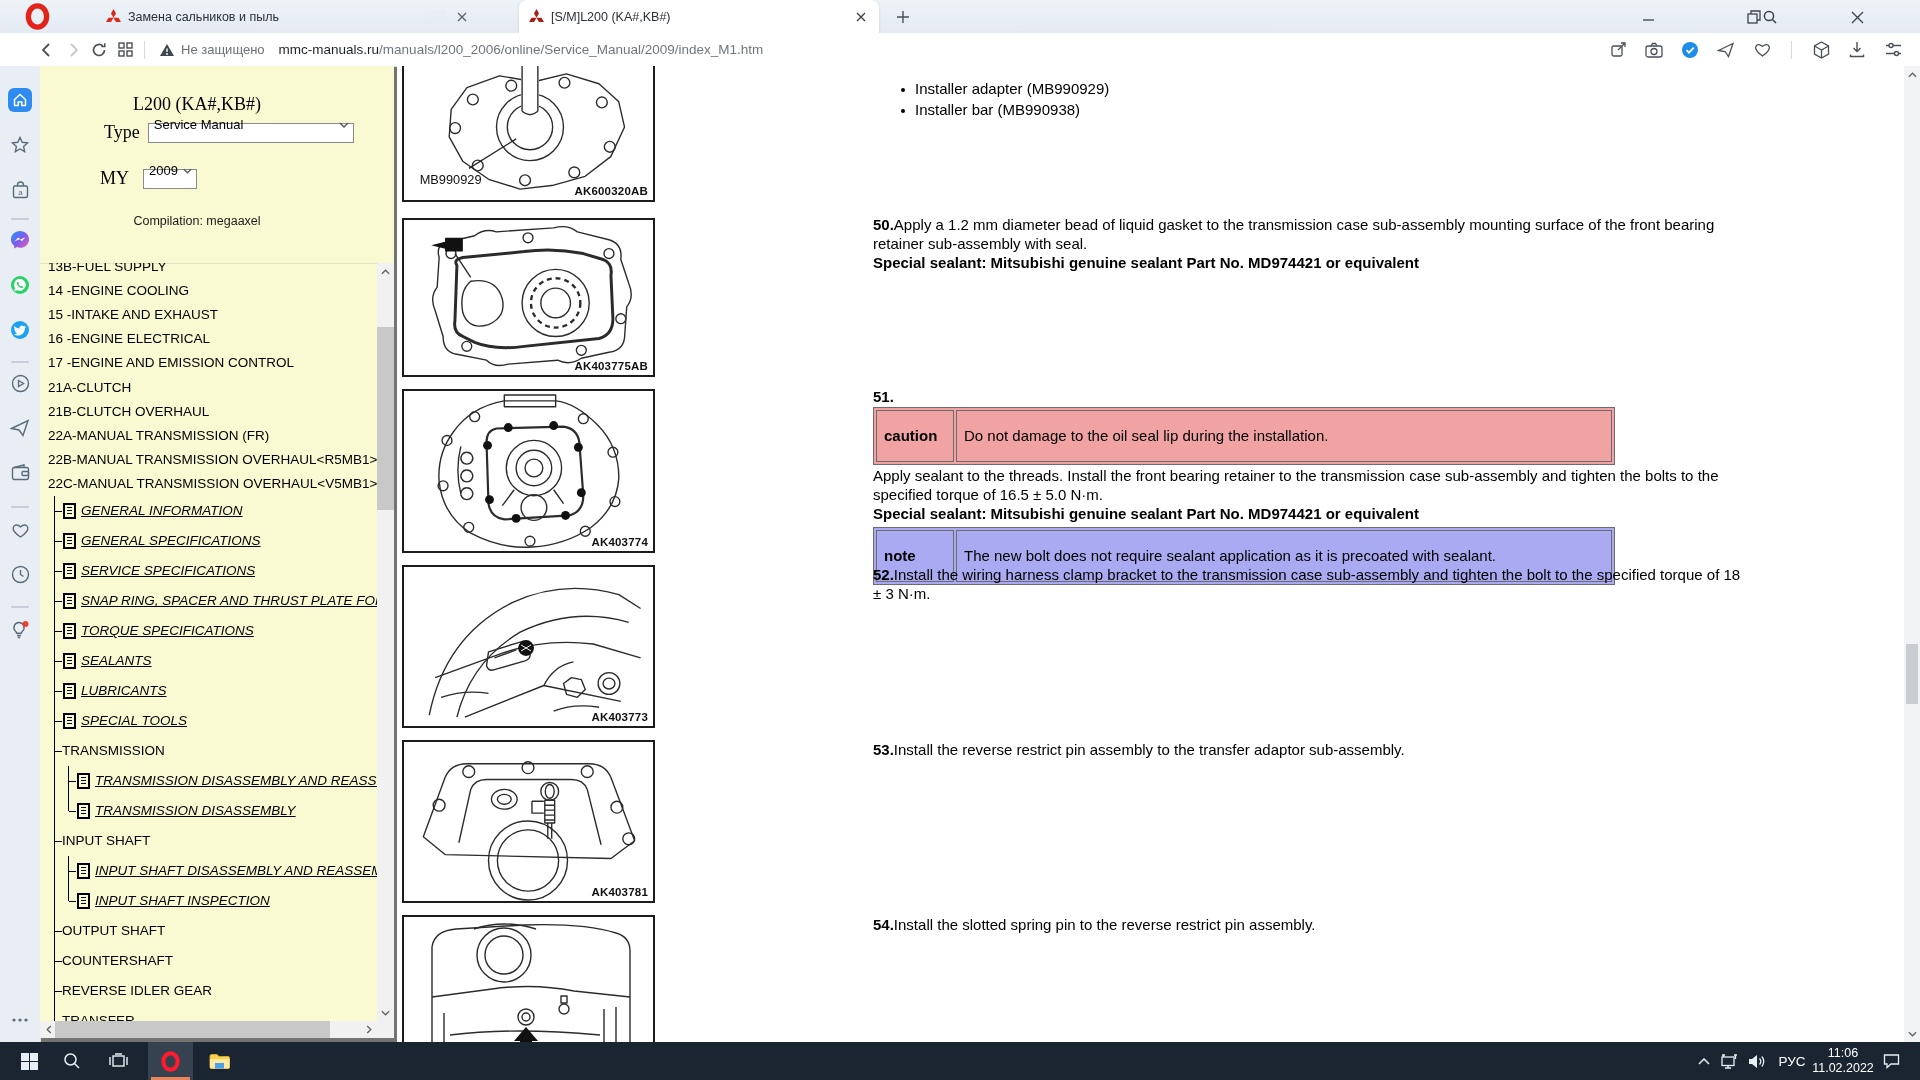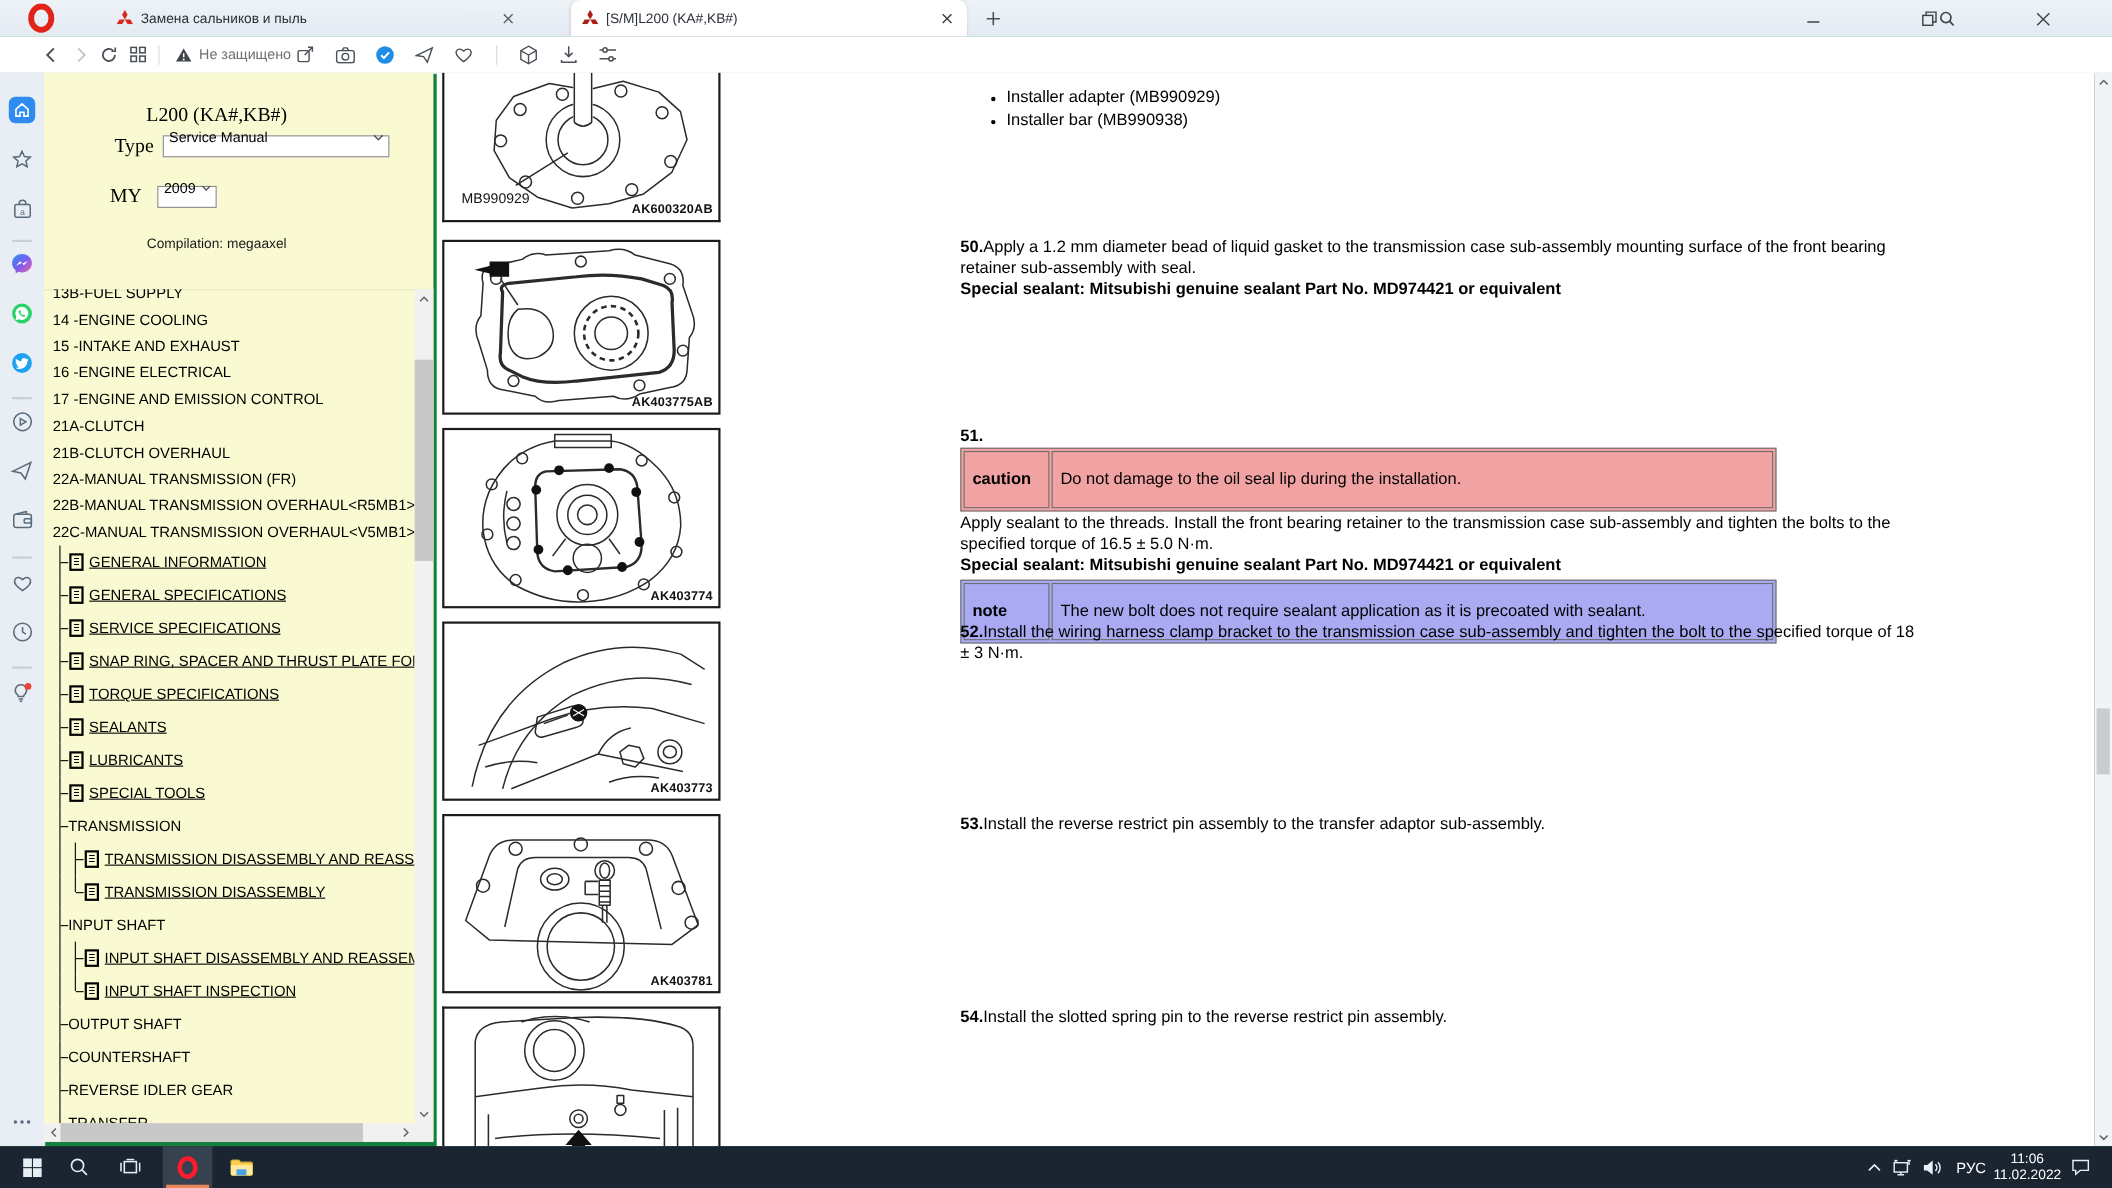--- a/index.html
+++ b/index.html
@@ -1,16 +1,16 @@
 <!DOCTYPE html>
 <html><head>
 <meta charset="utf-8">
 <style>
   html,body{margin:0;padding:0;background:#000;}
-  #root{position:relative;width:1920px;height:1080px;background:#15803d;overflow:hidden;
+  #root{position:relative;width:1920px;height:1080px;background:#737373;overflow:hidden;
         font-family:"Liberation Sans",sans-serif;-webkit-font-smoothing:antialiased;}
   svg{display:block}
   
   .tabbar{position:absolute;left:0;top:0;width:1920px;height:33px;background:linear-gradient(#eef3f8,#e3eaf2);}
   .opera-logo{position:absolute;left:24px;top:3px;width:27px;height:27px;}
   .tab{position:absolute;top:0;height:33px;display:flex;align-items:center;padding:0 10px;box-sizing:border-box;}
   .tab.inactive{left:96px;width:384px;}
   .tab.active{left:519px;width:360px;background:#fff;border-radius:8px 8px 0 0;box-shadow:0 0 3px rgba(0,0,0,.12);}
   .tab .favicon{width:15px;height:15px;margin-right:7px;flex:none;}
   .tab-title{font-size:12.5px;color:#2c3038;white-space:nowrap;overflow:hidden;flex:1;position:relative;}
@@ -43,21 +43,21 @@
   .tree{position:absolute;left:0;top:197px;right:17px;bottom:17px;overflow:hidden;padding-left:8px;}
   .trow{display:flex;align-items:center;height:30px;font-size:13.5px;color:#000;white-space:nowrap;}
   .trow.chapter{height:24.2px;}
   .tree .trow:first-child{margin-top:-9px;}
   .c{width:14px;position:relative;align-self:stretch;flex:none;}
   .c-v::before,.c-t::before{content:"";position:absolute;left:6px;top:0;bottom:0;border-left:1px solid #000;}
   .c-l::before{content:"";position:absolute;left:6px;top:0;height:50%;border-left:1px solid #000;}
   .c-t::after,.c-l::after{content:"";position:absolute;left:7px;top:50%;width:7px;border-top:1px solid #000;}
   .doc-icon{flex:none;box-sizing:border-box;width:13px;height:16px;border:2px solid #000;background:repeating-linear-gradient(to bottom,#000 0 1px,transparent 1px 3px) content-box;padding:2px;margin:0 5px 0 1px;}
   .tlabel{overflow:hidden;}
-  .trow.link .tlabel{text-decoration:underline;}
+  .trow.link .tlabel{text-decoration:underline;font-style:italic;}
   
   .sb-track-v{position:absolute;background:#f1f1f1;}
   .sb-track-h{position:absolute;background:#f1f1f1;}
   .sb-thumb{position:absolute;background:#c8c8c8;}
   .sb-arrow{position:absolute;display:flex;align-items:center;justify-content:center;width:17px;height:17px;}
   .panel-vsb{right:0;top:197px;bottom:17px;width:17px;}
   .panel-hsb{left:0;bottom:0;right:17px;height:17px;}
   .corner{position:absolute;right:0;bottom:0;width:17px;height:17px;background:#f1f1f1;}
   
   .main{position:absolute;left:397px;top:66px;right:16px;bottom:38px;background:#fff;overflow:hidden;}
@@ -186,20 +186,21 @@
     </div>
     <div class="absep"></div>
     <div class="sec-chip">
       <svg width="16" height="14" viewBox="0 0 16 14">
           <path d="M8 1 L15 13 H1 Z" fill="#3f454c"></path>
           <path d="M8 5.5 V9" stroke="#fff" stroke-width="1.4"></path>
           <circle cx="8" cy="11" r=".9" fill="#fff"></circle>
         </svg>
       <span>Не защищено</span>
     </div>
+    <div class="url"><span class="host">mmc-manuals.ru</span><span class="path">/manuals/l200_2006/online/Service_Manual/2009/index_M1.htm</span></div>
     <div class="ab-right">
       <span class="abtn">
         <svg width="17" height="17" viewBox="0 0 17 17" fill="none" stroke="#4a5058" stroke-width="1.3">
             <rect x="2" y="5" width="10" height="10" rx="1.5"></rect>
             <path d="M8 9 L15 2 M11 2 H15 V6"></path>
           </svg>
       </span>
       <span class="abtn">
         <svg width="18" height="16" viewBox="0 0 18 16" fill="none" stroke="#4a5058" stroke-width="1.3">
             <rect x="1" y="4" width="16" height="11" rx="2"></rect>

